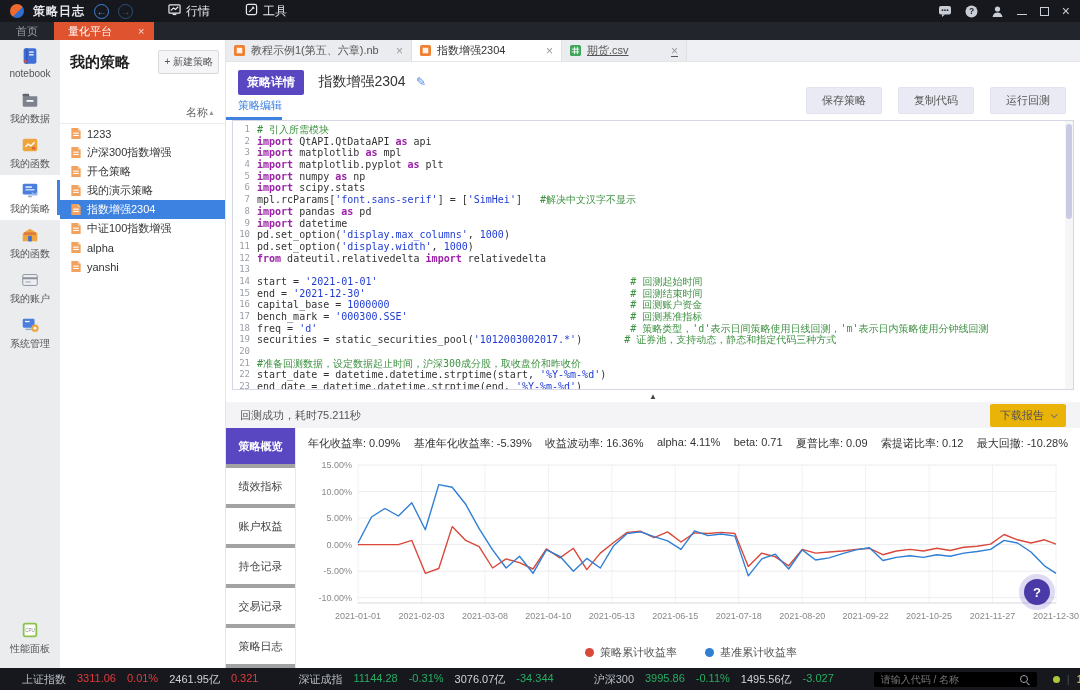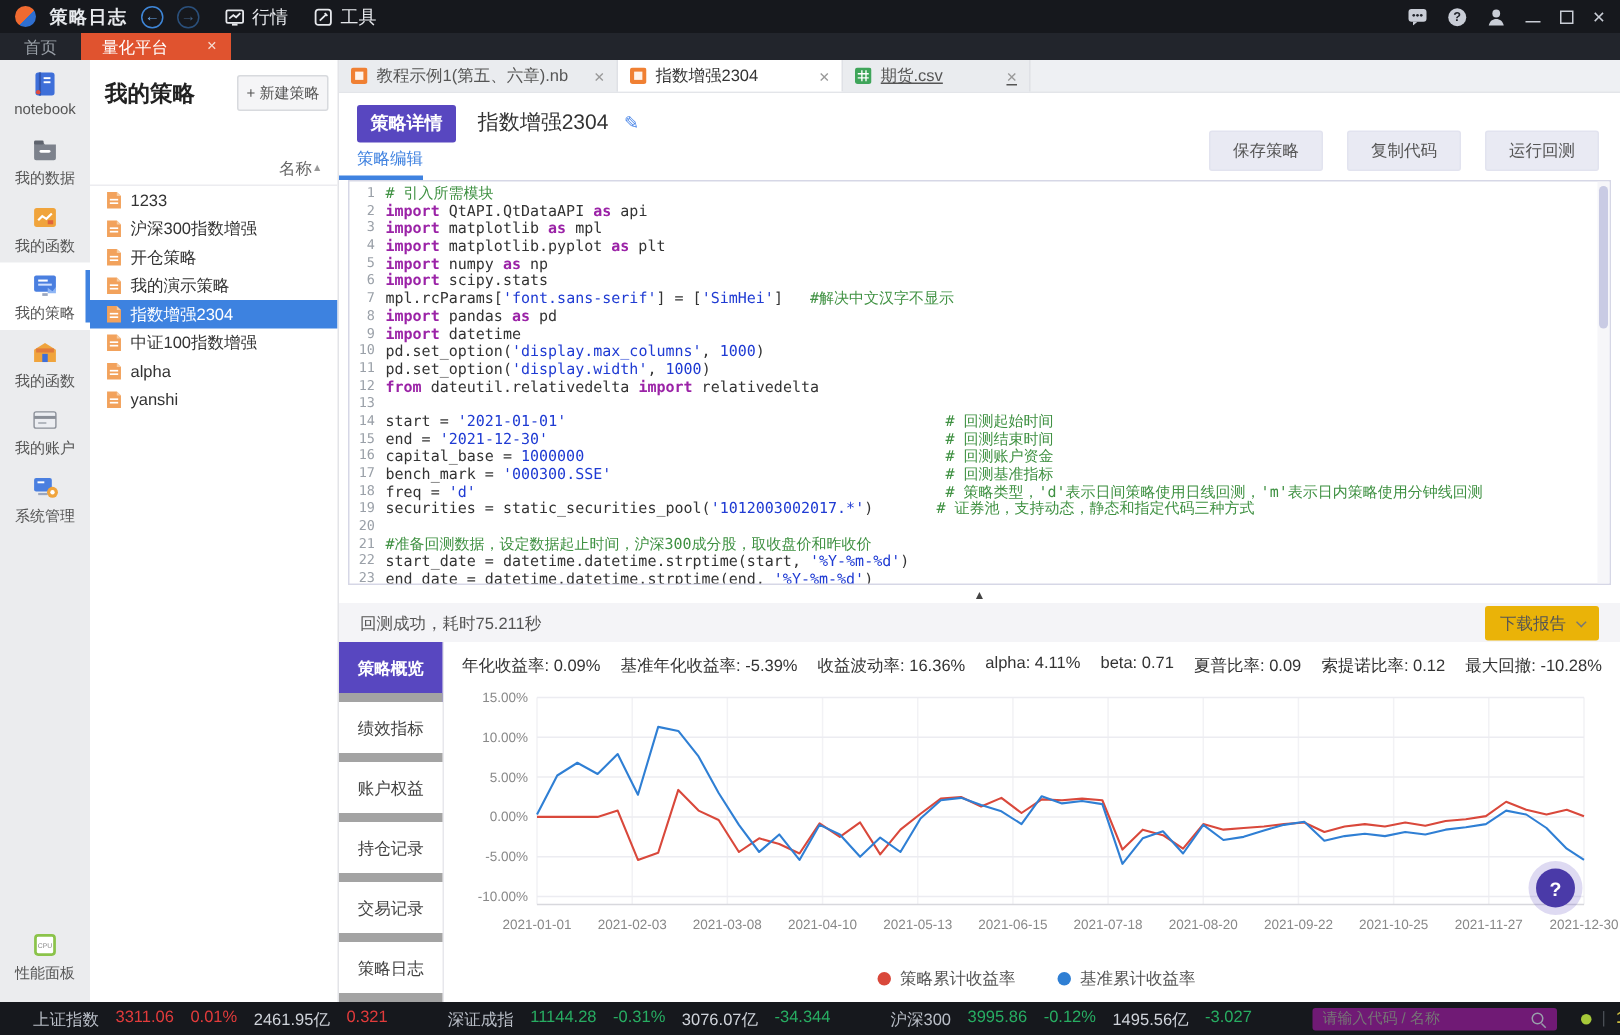--- a/index.html
+++ b/index.html
@@ -5,21 +5,21 @@
   *{box-sizing:border-box;margin:0;padding:0}
   html,body{width:1080px;height:690px;overflow:hidden}
   body{font-family:"Liberation Sans",sans-serif;background:#fff;position:relative}
 
   
   .titlebar{height:22px;background:#16181d;display:flex;align-items:center;padding:0 10px;gap:9px;color:#e6e8ec}
   .logo{width:14px;height:14px;border-radius:50%;background:linear-gradient(135deg,#f06a30 55%,#2f6fd0 55%);flex-shrink:0}
   .app-name{font-size:12px;font-weight:bold;letter-spacing:1px}
   .navbtn{width:15px;height:15px;border-radius:50%;border:1px solid #3e86d8;color:#6aa8ec;font-size:10px;line-height:13px;text-align:center;cursor:pointer}
   .navbtn.fwd{opacity:.5}
-  .menu-item{display:flex;align-items:center;gap:5px;font-size:12px;margin-left:8px;cursor:pointer}
+  .menu-item{display:flex;gap:5px;font-size:12px;margin-left:26px;cursor:pointer}
   .menu-item svg{display:block}
   .tb-right{margin-left:auto;display:flex;align-items:center;gap:13px}
   .tb-ic{display:flex;align-items:center;cursor:pointer}
   .win-min{display:inline-block;width:10px;height:7px;border-bottom:1.5px solid #c9cdd6}
   .win-max{display:inline-block;width:9px;height:9px;border:1.2px solid #c9cdd6}
   .win-close{color:#c9cdd6;font-size:14px;line-height:12px}
 
   
   .tabstrip{height:18px;background:#22252c;display:flex;align-items:stretch;font-size:11px}
   .wtab{padding:0 16px;display:flex;align-items:center;color:#9aa0a8;cursor:pointer}
@@ -81,35 +81,35 @@
 
   .handle-row{height:12px;display:flex;align-items:center;justify-content:center;font-size:8px;color:#444;cursor:pointer}
 
   .bt-status{height:26px;background:#f4f4f7;display:flex;align-items:center;padding:0 14px;font-size:11px;color:#555}
   .dl-btn{margin-left:auto;background:#eab308;border-radius:2px;padding:4px 10px;display:flex;gap:7px;align-items:center;font-size:11px;color:#555;cursor:pointer}
   .chev{width:5px;height:5px;border-right:1.4px solid #777;border-bottom:1.4px solid #777;transform:rotate(45deg) translateY(-1px)}
 
   
   .results{flex:1;display:flex;min-height:0}
   .rtabs{width:70px;border-right:1px solid #e7e7ec;flex-shrink:0}
-  .rtab{height:40px;display:flex;align-items:center;justify-content:center;font-size:11px;color:#444;border-bottom:6px solid #a3a3a3;cursor:pointer}
+  .rtab{height:40px;display:flex;align-items:center;justify-content:center;font-size:11px;color:#444;border-bottom:4px solid #a3a3a3;cursor:pointer}
   .rtab.active{background:#5847c0;color:#fff;font-weight:bold}
   .rcontent{flex:1;position:relative;padding:6px 4px 0 10px;min-width:0}
   .metrics{display:flex;justify-content:space-between;font-size:11px;color:#333;padding:2px 8px 6px 2px}
   .chart-area svg{display:block;overflow:visible}
   .legend{display:flex;justify-content:center;gap:28px;font-size:11px;color:#555;margin-top:18px}
   .legend-item{display:flex;align-items:center;gap:6px;cursor:pointer}
   .dot{width:9px;height:9px;border-radius:50%}
   .help-bubble{position:absolute;right:30px;bottom:63px;width:26px;height:26px;border-radius:50%;background:#4a3aa8;color:#fff;font-weight:bold;font-size:13px;display:flex;align-items:center;justify-content:center;box-shadow:0 0 0 5px rgba(90,70,190,.2);cursor:pointer}
 
   
   .statusbar{height:22px;background:#16181d;display:flex;align-items:center;padding:0 22px;font-size:11px;color:#b9bec7;position:absolute;bottom:0;left:0;right:0}
   .quote{display:flex;gap:11px;margin-right:40px;cursor:pointer;white-space:nowrap}
   .up{color:#e23b3b}.down{color:#27ad62}.neutral{color:#cfd3da}
-  .search{margin-left:auto;width:252px;height:15px;background:#701a75;border-radius:2px;display:flex;align-items:center;padding:0 7px;gap:6px}
+  .search{margin-left:auto;width:252px;height:15px;background:#000000;border-radius:2px;display:flex;align-items:center;padding:0 7px;gap:6px}
   .search input{flex:1;background:transparent;border:none;color:#cfd3da;font-size:10px;outline:none;font-family:"Liberation Sans",sans-serif}
   .mag{position:relative;width:11px;height:11px;flex-shrink:0;cursor:pointer}
   .mag::before{content:"";position:absolute;left:1px;top:1px;width:6px;height:6px;border:1.4px solid #99a0ab;border-radius:50%}
   .mag::after{content:"";position:absolute;left:8px;top:8px;width:4px;height:1.4px;background:#99a0ab;transform:rotate(45deg);transform-origin:0 0}
   .clock{display:flex;align-items:center;gap:7px;margin-left:16px;color:#c9ba3e;white-space:nowrap}
   .dot-green{width:7px;height:7px;border-radius:50%;background:#a7c93a}
   .sep{color:#4a4e55}
 </style>
 </head>
 <body>
@@ -556,21 +556,21 @@
       <span class="quote">
         <span class="q-name">深证成指</span>
         <span class="down">11144.28</span>
         <span class="down">-0.31%</span>
         <span class="neutral">3076.07亿</span>
         <span class="down">-34.344</span>
       </span>
       <span class="quote">
         <span class="q-name">沪深300</span>
         <span class="down">3995.86</span>
-        <span class="down">-0.12%</span>
+        <span class="down">-0.11%</span>
         <span class="neutral">1495.56亿</span>
         <span class="down">-3.027</span>
       </span>
     </span>
   <span class="search">
     <input placeholder="请输入代码 / 名称" style="">
     <span class="mag"></span>
   </span>
   <span class="clock">
     <span class="dot-green"></span>

